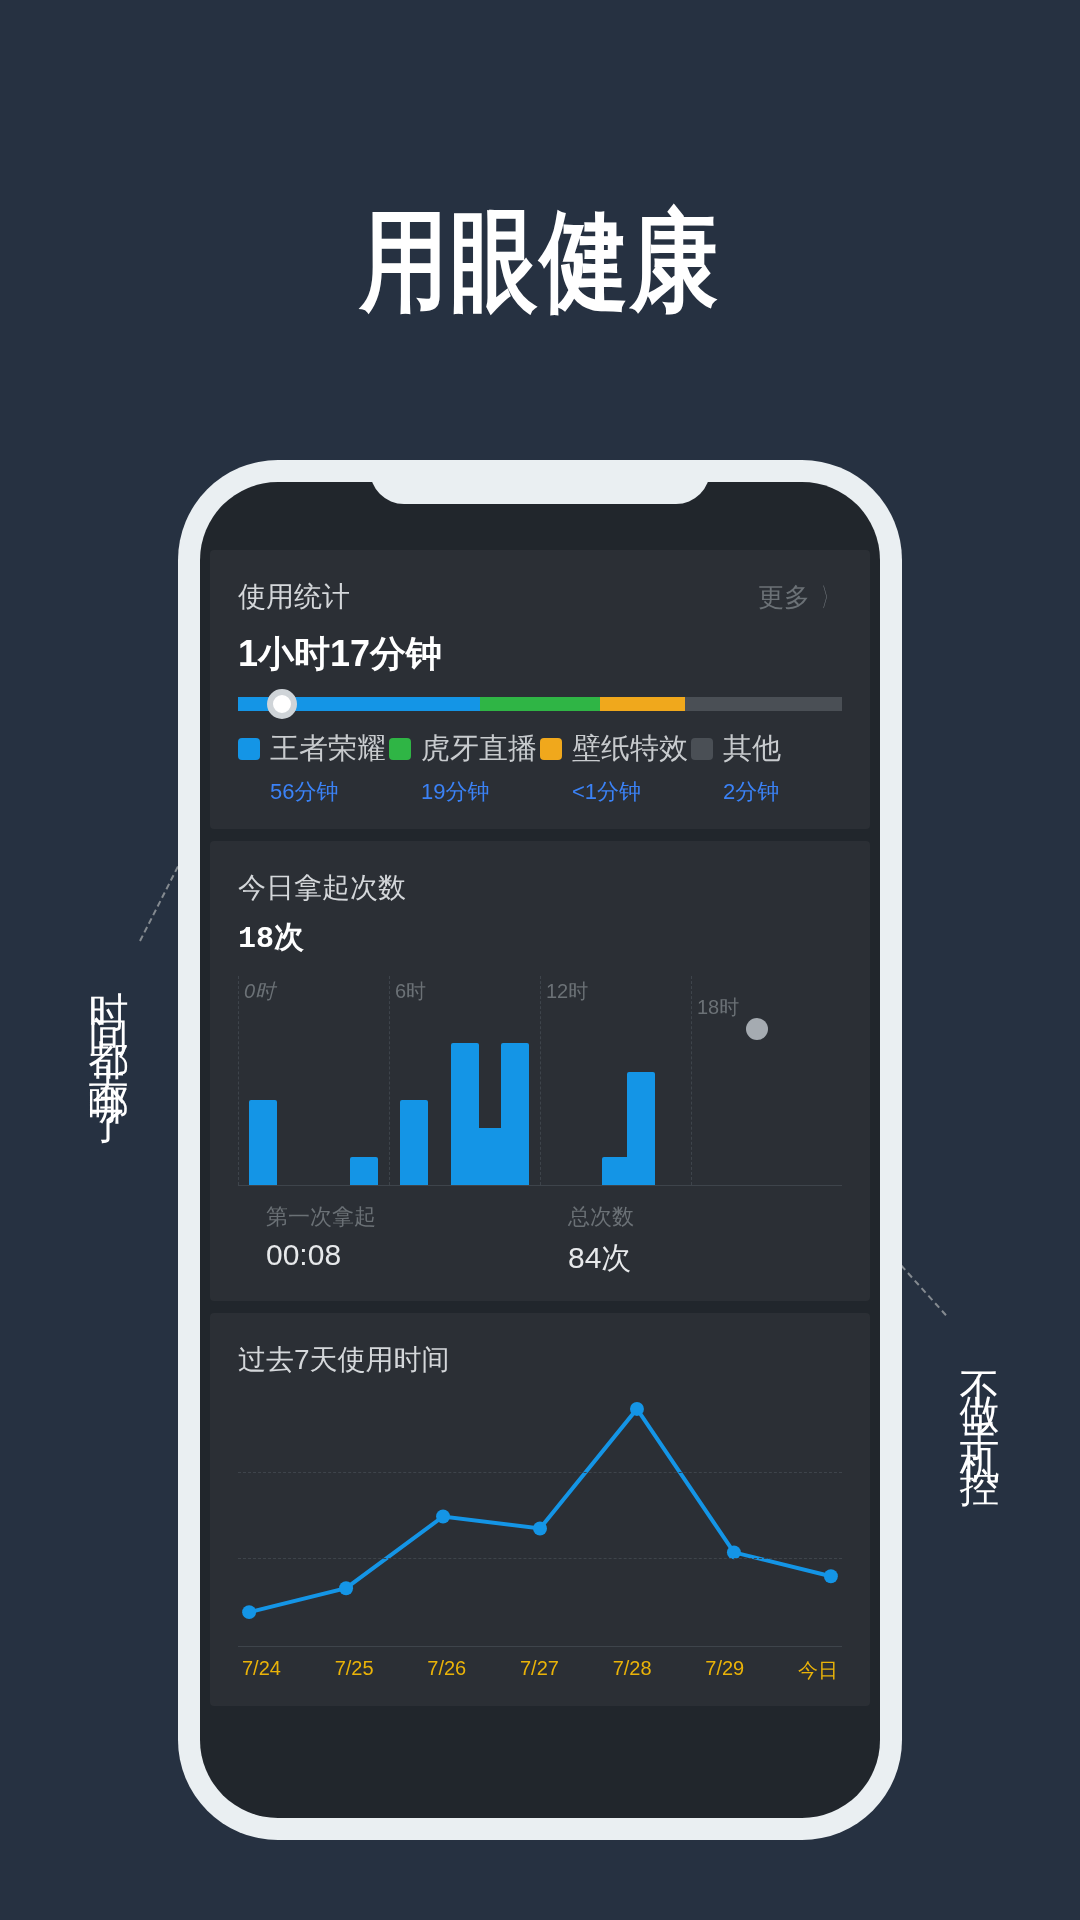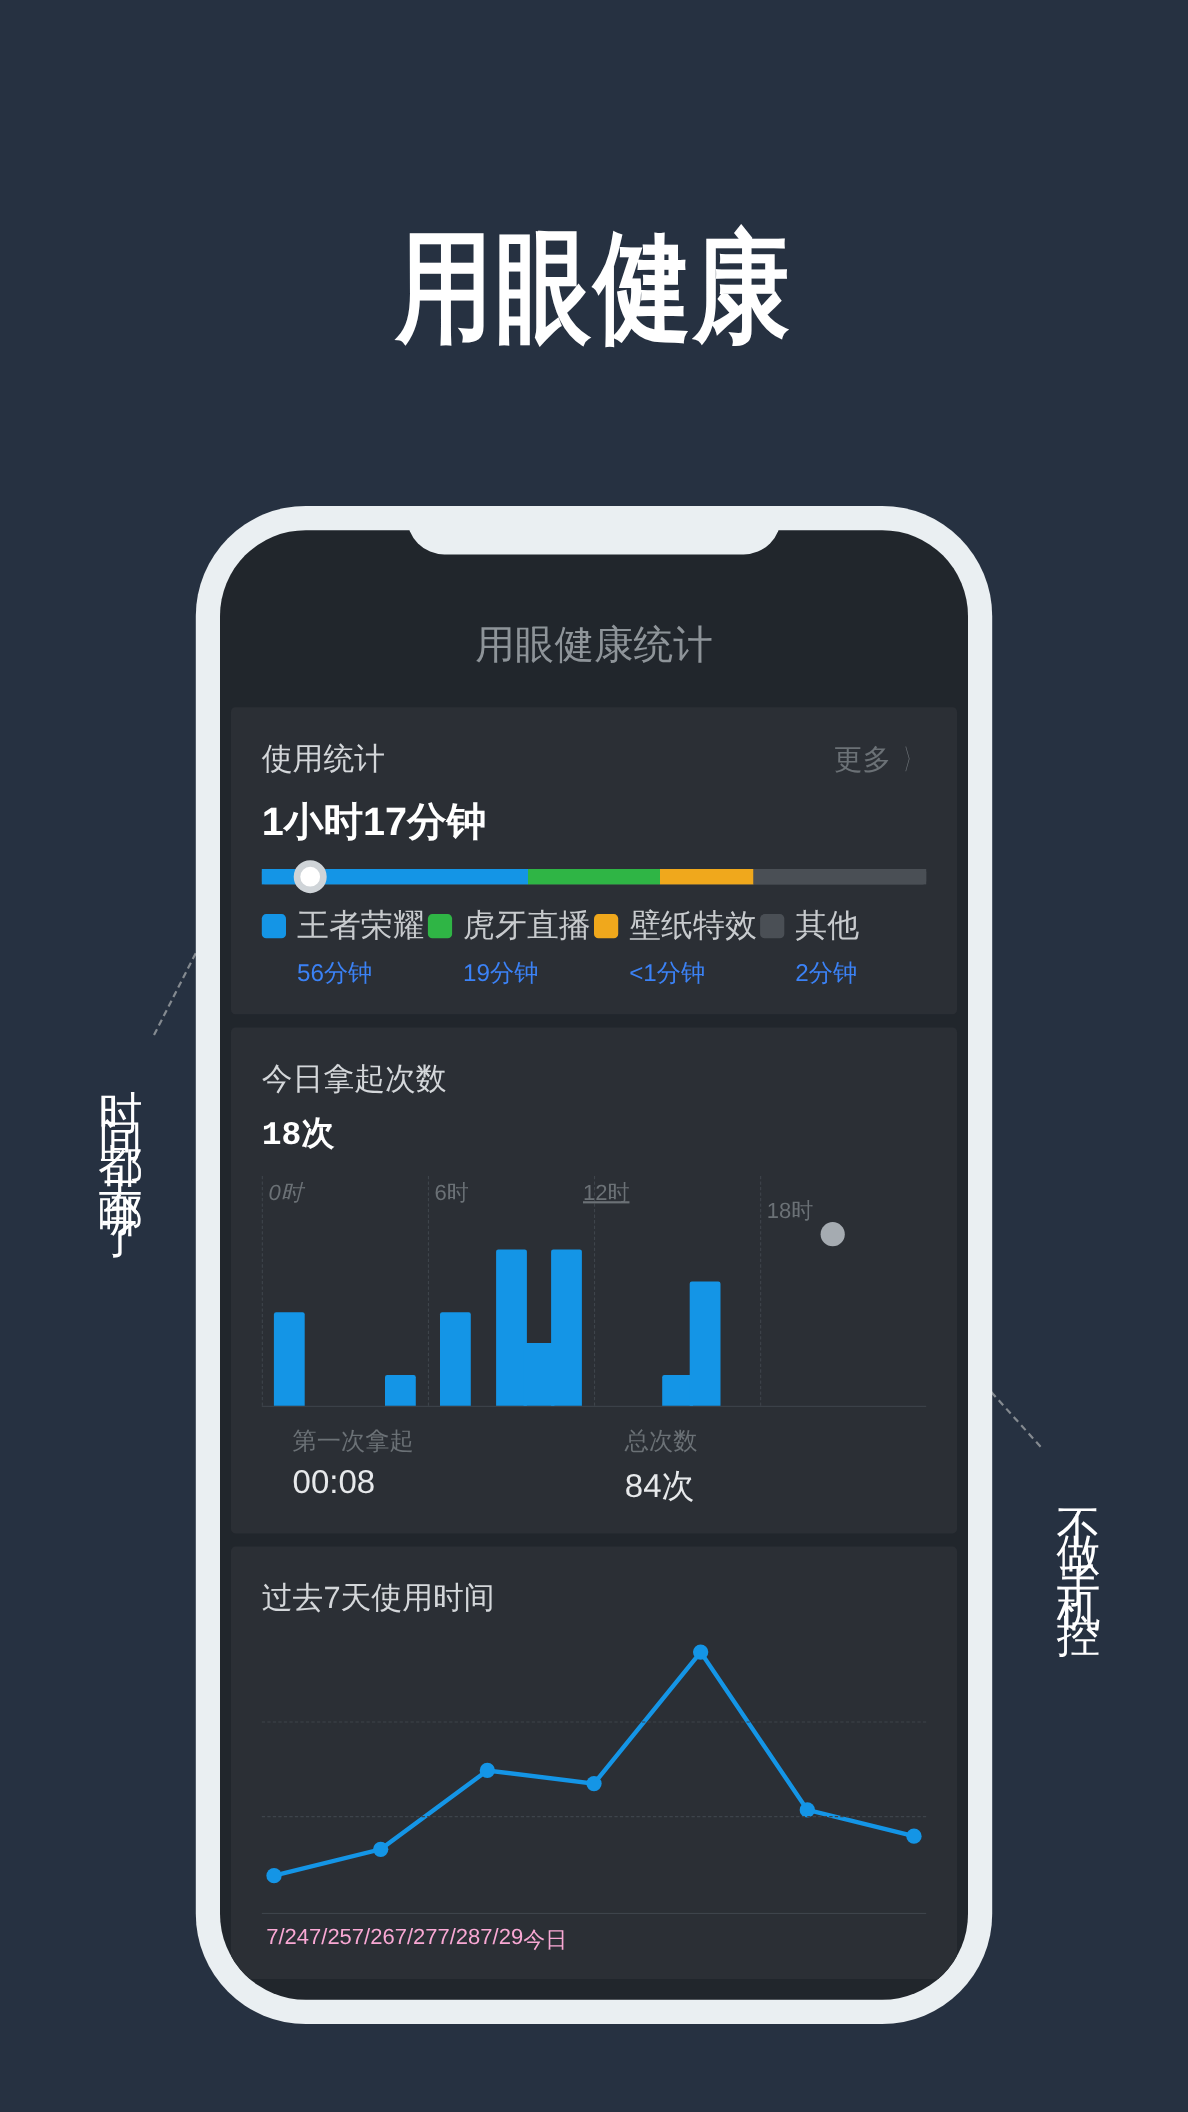--- a/index.html
+++ b/index.html
@@ -134,21 +134,22 @@
       height: 260px;
       margin-top: 8px;
       border-bottom: 1px solid #3e444b;
     }
     .line-grid {
       position:absolute; left:0; right:0;
       border-top:1px dashed #3e444b;
     }
     .line-axis {
       display:flex;
-      color:#f9a8d4;
+      justify-content: space-between;
+      color:#eab308;
       font-size:20px;
       margin-top:10px;
       padding: 0 4px;
     }
     .callout {
       position:absolute;
       color:#fff;
       font-size:40px;
       writing-mode: vertical-rl;
       letter-spacing: 24px;
@@ -181,21 +182,20 @@
 
 <div class="pointer-line" style="left:140px; top:940px; width:132px; transform:rotate(-63deg);"></div>
 
 <div class="pointer-line" style="left:772px; top:1121px; width:260px; transform:rotate(48deg);"></div>
 
 <div class="phone-frame">
   <div class="notch"></div>
   <div class="phone-screen">
     <div class="screen-content">
 
-      <div class="app-title">用眼健康统计</div>
 
       <div class="card">
         <div class="card-header">
           <div class="card-title">使用统计</div>
           <div class="more-link">
             <span>更多</span>
             <span class="chev">〉</span>
           </div>
         </div>
         <div class="big-value">1小时17分钟</div>
@@ -241,21 +241,21 @@
       <div class="card">
         <div class="card-title">今日拿起次数</div>
         <div class="big-value" style="font-size:30px; margin-top:10px;font-family:Liberation Mono, monospace;">18次</div>
         <div class="bar-chart" id="bar-chart">
           <div class="pointer-dot" style="right:74px; top:42px;"></div>
         <div class="bar-grid" style="left: 0px;"></div>
             <div class="bar-grid-label" style="left: 6px; font-style: italic;">0时</div>
             <div class="bar-grid" style="left: 151px;"></div>
             <div class="bar-grid-label" style="left: 157px;">6时</div>
             <div class="bar-grid" style="left: 302px;"></div>
-            <div class="bar-grid-label" style="left: 292px; text-decoration: underline;">12时</div>
+            <div class="bar-grid-label" style="left: 308px;">12时</div>
             <div class="bar-grid" style="left: 453px;"></div>
             <div class="bar-grid-label" style="left: 459px; margin-top: 16px;">18时</div>
             <div class="bar" style="left: 11.1667px; height: 85px;"></div>
             <div class="bar" style="left: 111.833px; height: 28.3333px;"></div>
             <div class="bar" style="left: 162.167px; height: 85px;"></div>
             <div class="bar" style="left: 212.5px; height: 141.667px;"></div>
             <div class="bar" style="left: 237.667px; height: 56.6667px;"></div>
             <div class="bar" style="left: 262.833px; height: 141.667px;"></div>
             <div class="bar" style="left: 363.5px; height: 28.3333px;"></div>
             <div class="bar" style="left: 388.667px; height: 113.333px;"></div>

